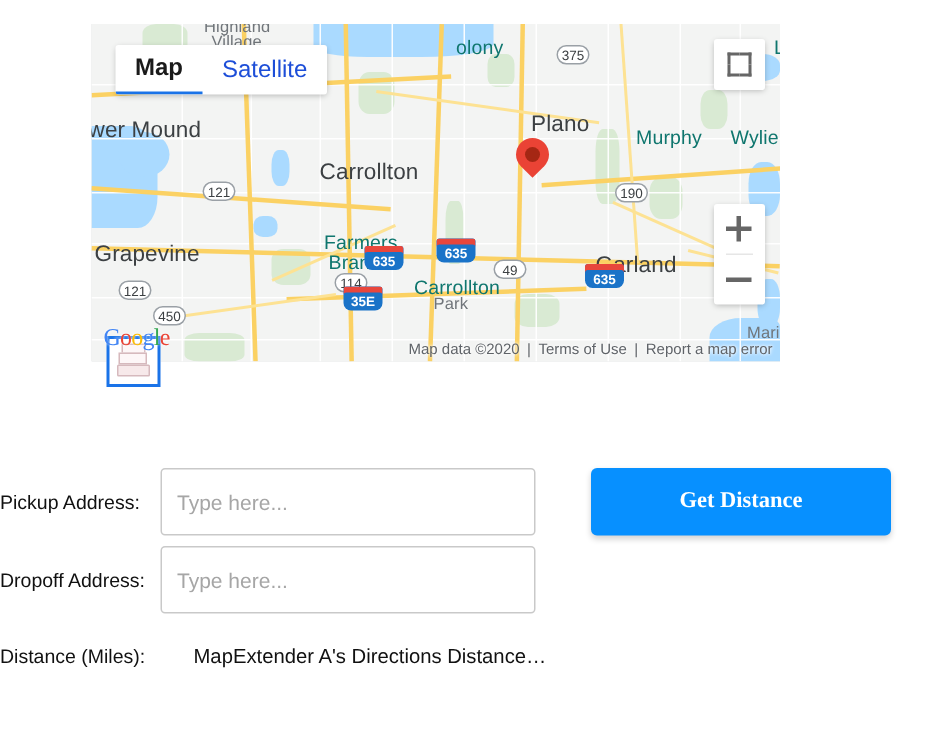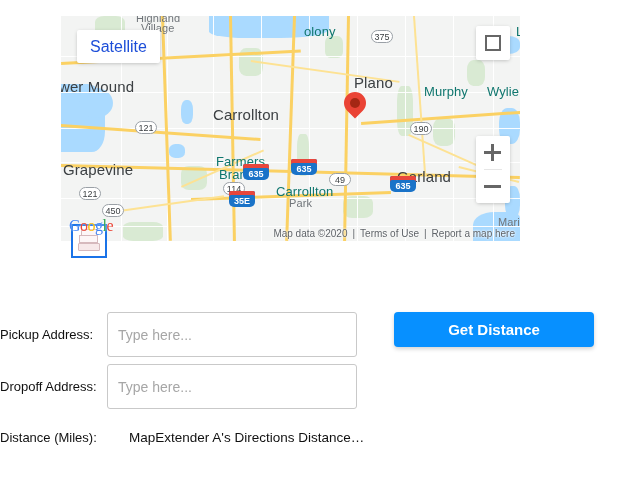--- a/index.html
+++ b/index.html
@@ -315,28 +315,28 @@
     color: #111111;
     font-family: "Liberation Sans", sans-serif;
     white-space: nowrap;
   }
 
   .get-distance-btn {
     position: absolute;
     left: 394px;
     top: 12px;
     width: 200px;
-    height: 35px;
+    height: 45px;
     background: #0790ff;
     border: none;
     border-radius: 4px;
     color: #ffffff;
     font-size: 15px;
     font-weight: bold;
-    font-family: Liberation Sans, sans-serif;
+    font-family: Liberation Serif, serif;
     cursor: pointer;
     box-shadow: 0 2px 4px rgba(0,0,0,.18);
   }
 </style>
 </head>
 <body>
 
 <div class="map-widget">
   <div class="map-canvas">
 
@@ -431,25 +431,26 @@
       <div class="marker-dot"></div>
     </div>
 
     <div class="google-logo"><span class="g-b">G</span><span class="g-r">o</span><span class="g-y">o</span><span class="g-b">g</span><span class="g-g">l</span><span class="g-r">e</span></div>
 
     <div class="attribution">
       <span>Map data ©2020</span>
       <span class="attr-sep">|</span>
       <a href="#">Terms of Use</a>
       <span class="attr-sep">|</span>
-      <a href="#">Report a map here</a>
+      <a href="#">Report a map error</a>
     </div>
   </div>
 
   <div class="maptype-toggle">
+    <div class="maptype-btn active">Map</div>
     <div class="maptype-btn inactive">Satellite</div>
   </div>
 
   <div class="fullscreen-ctl">
     <div class="fs-corner fs-tl"></div>
     <div class="fs-corner fs-tr"></div>
     <div class="fs-corner fs-bl"></div>
     <div class="fs-corner fs-br"></div>
   </div>
 

